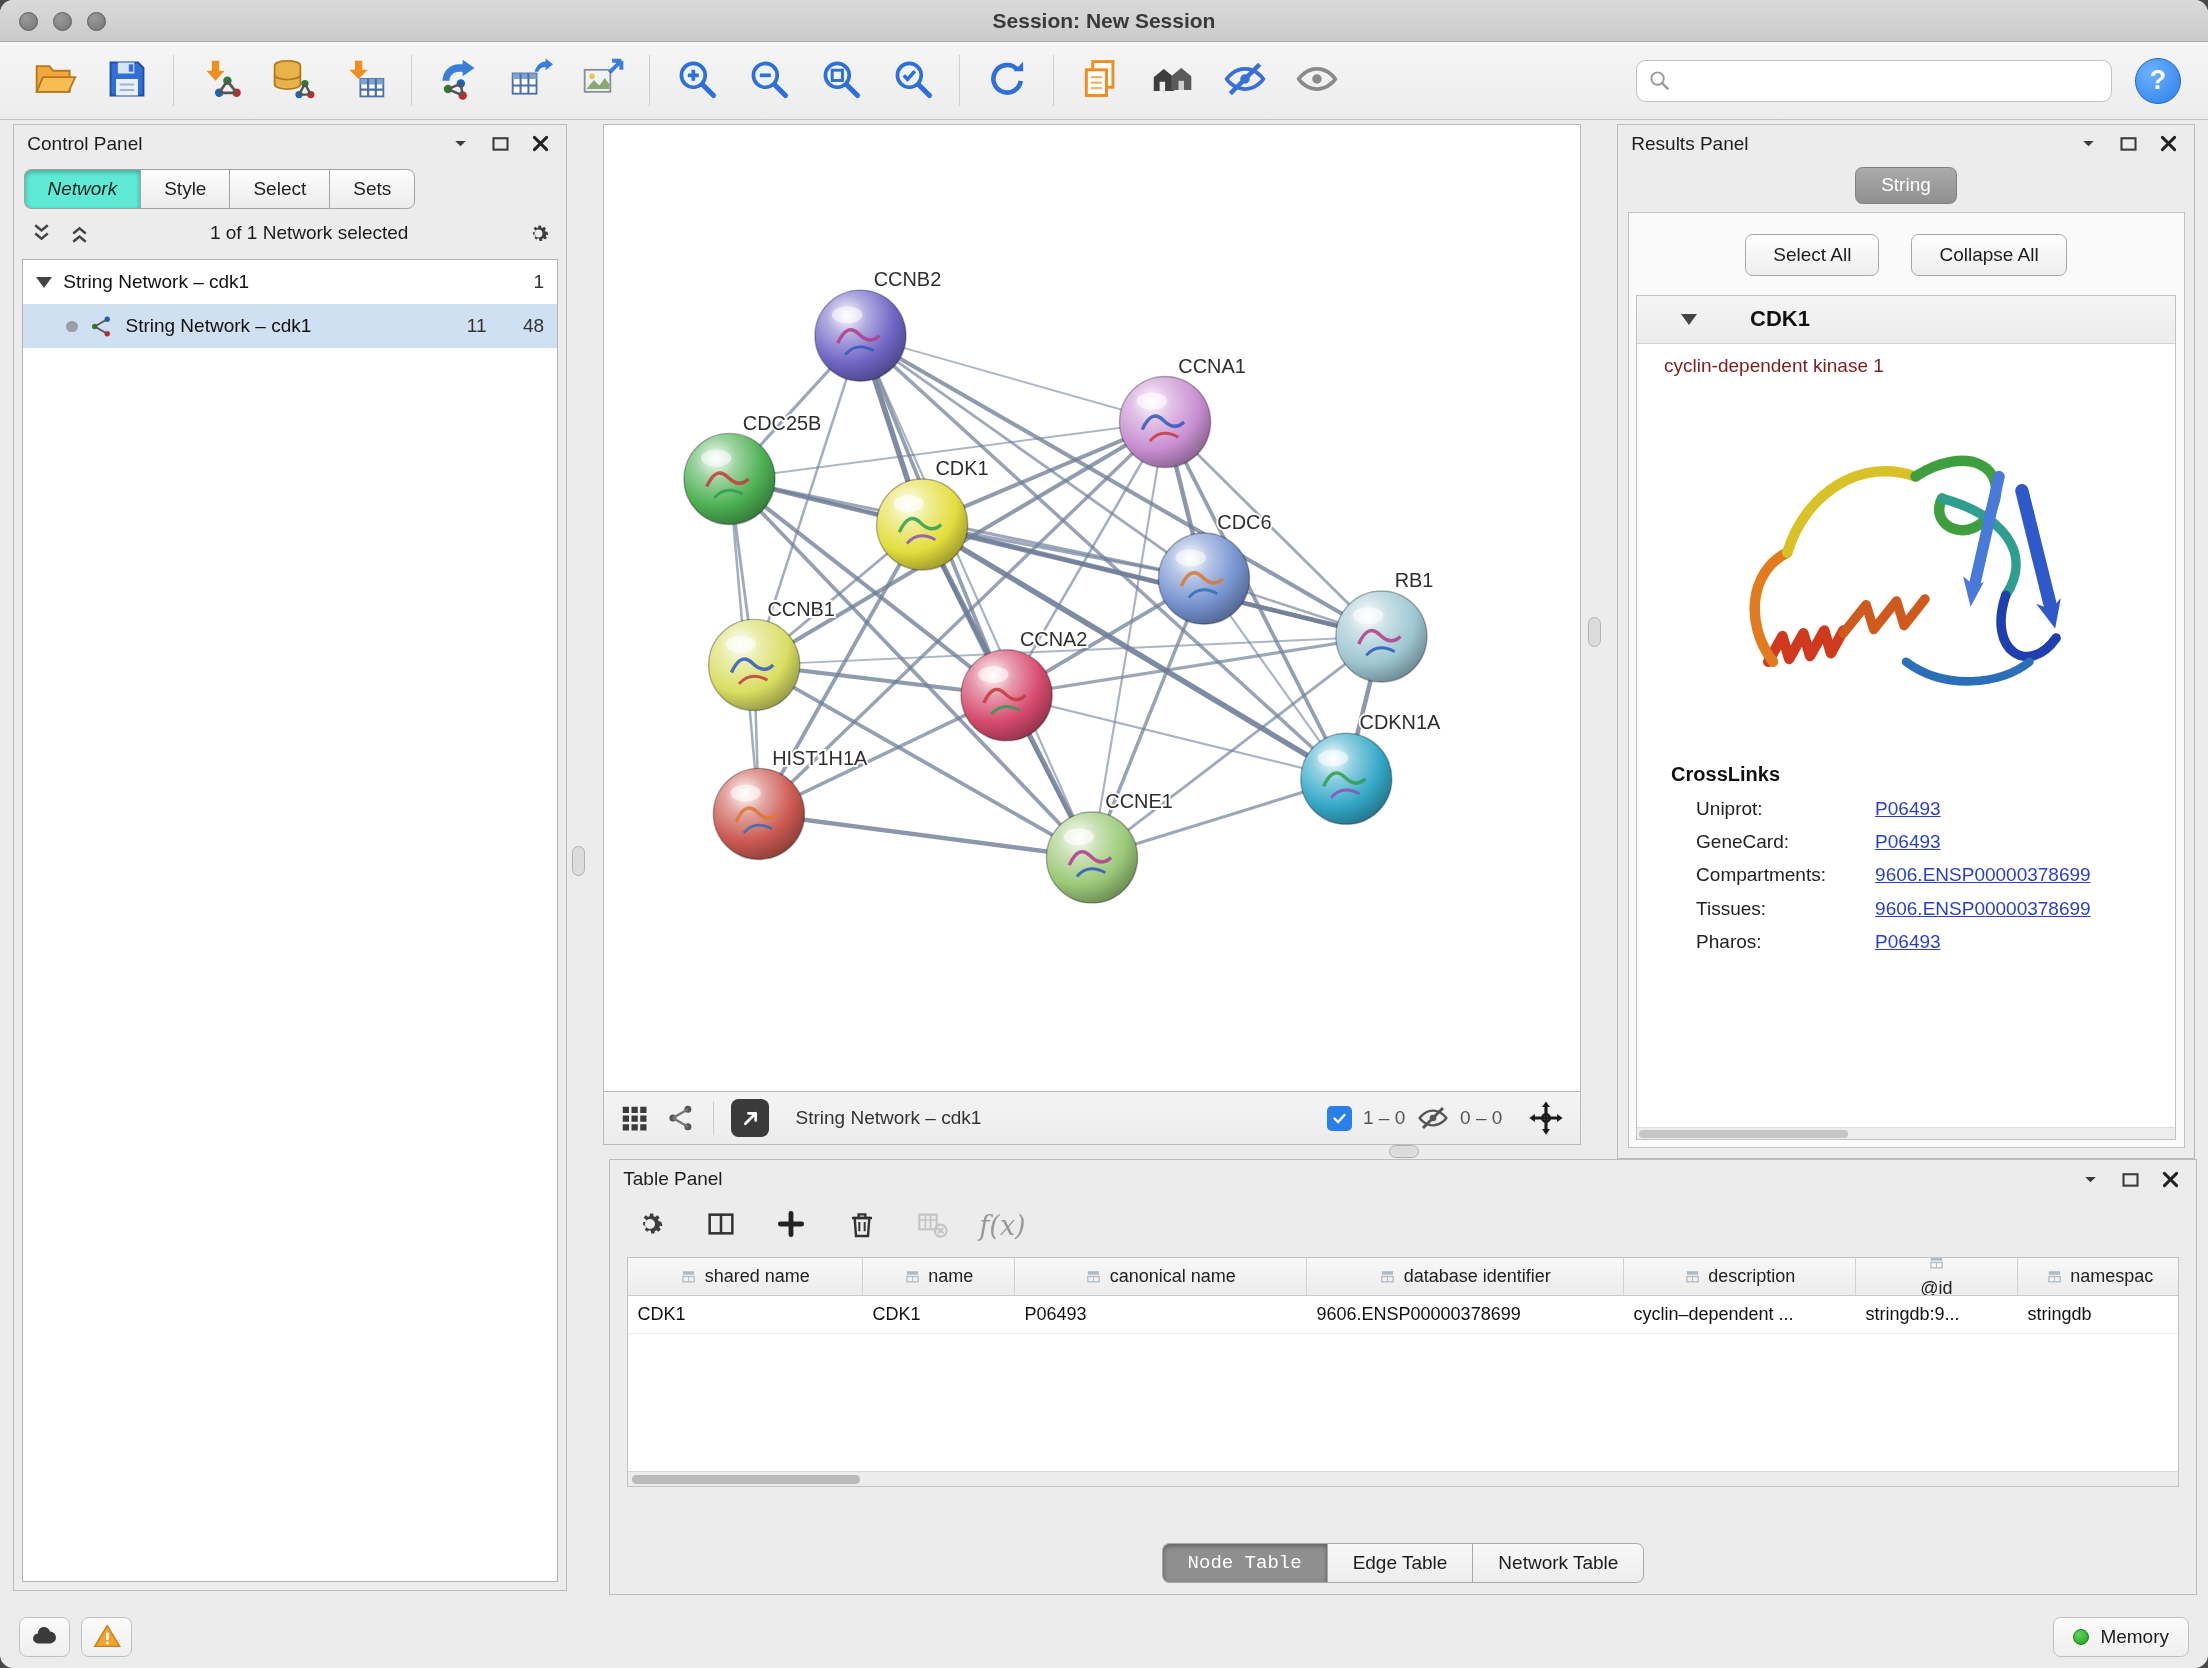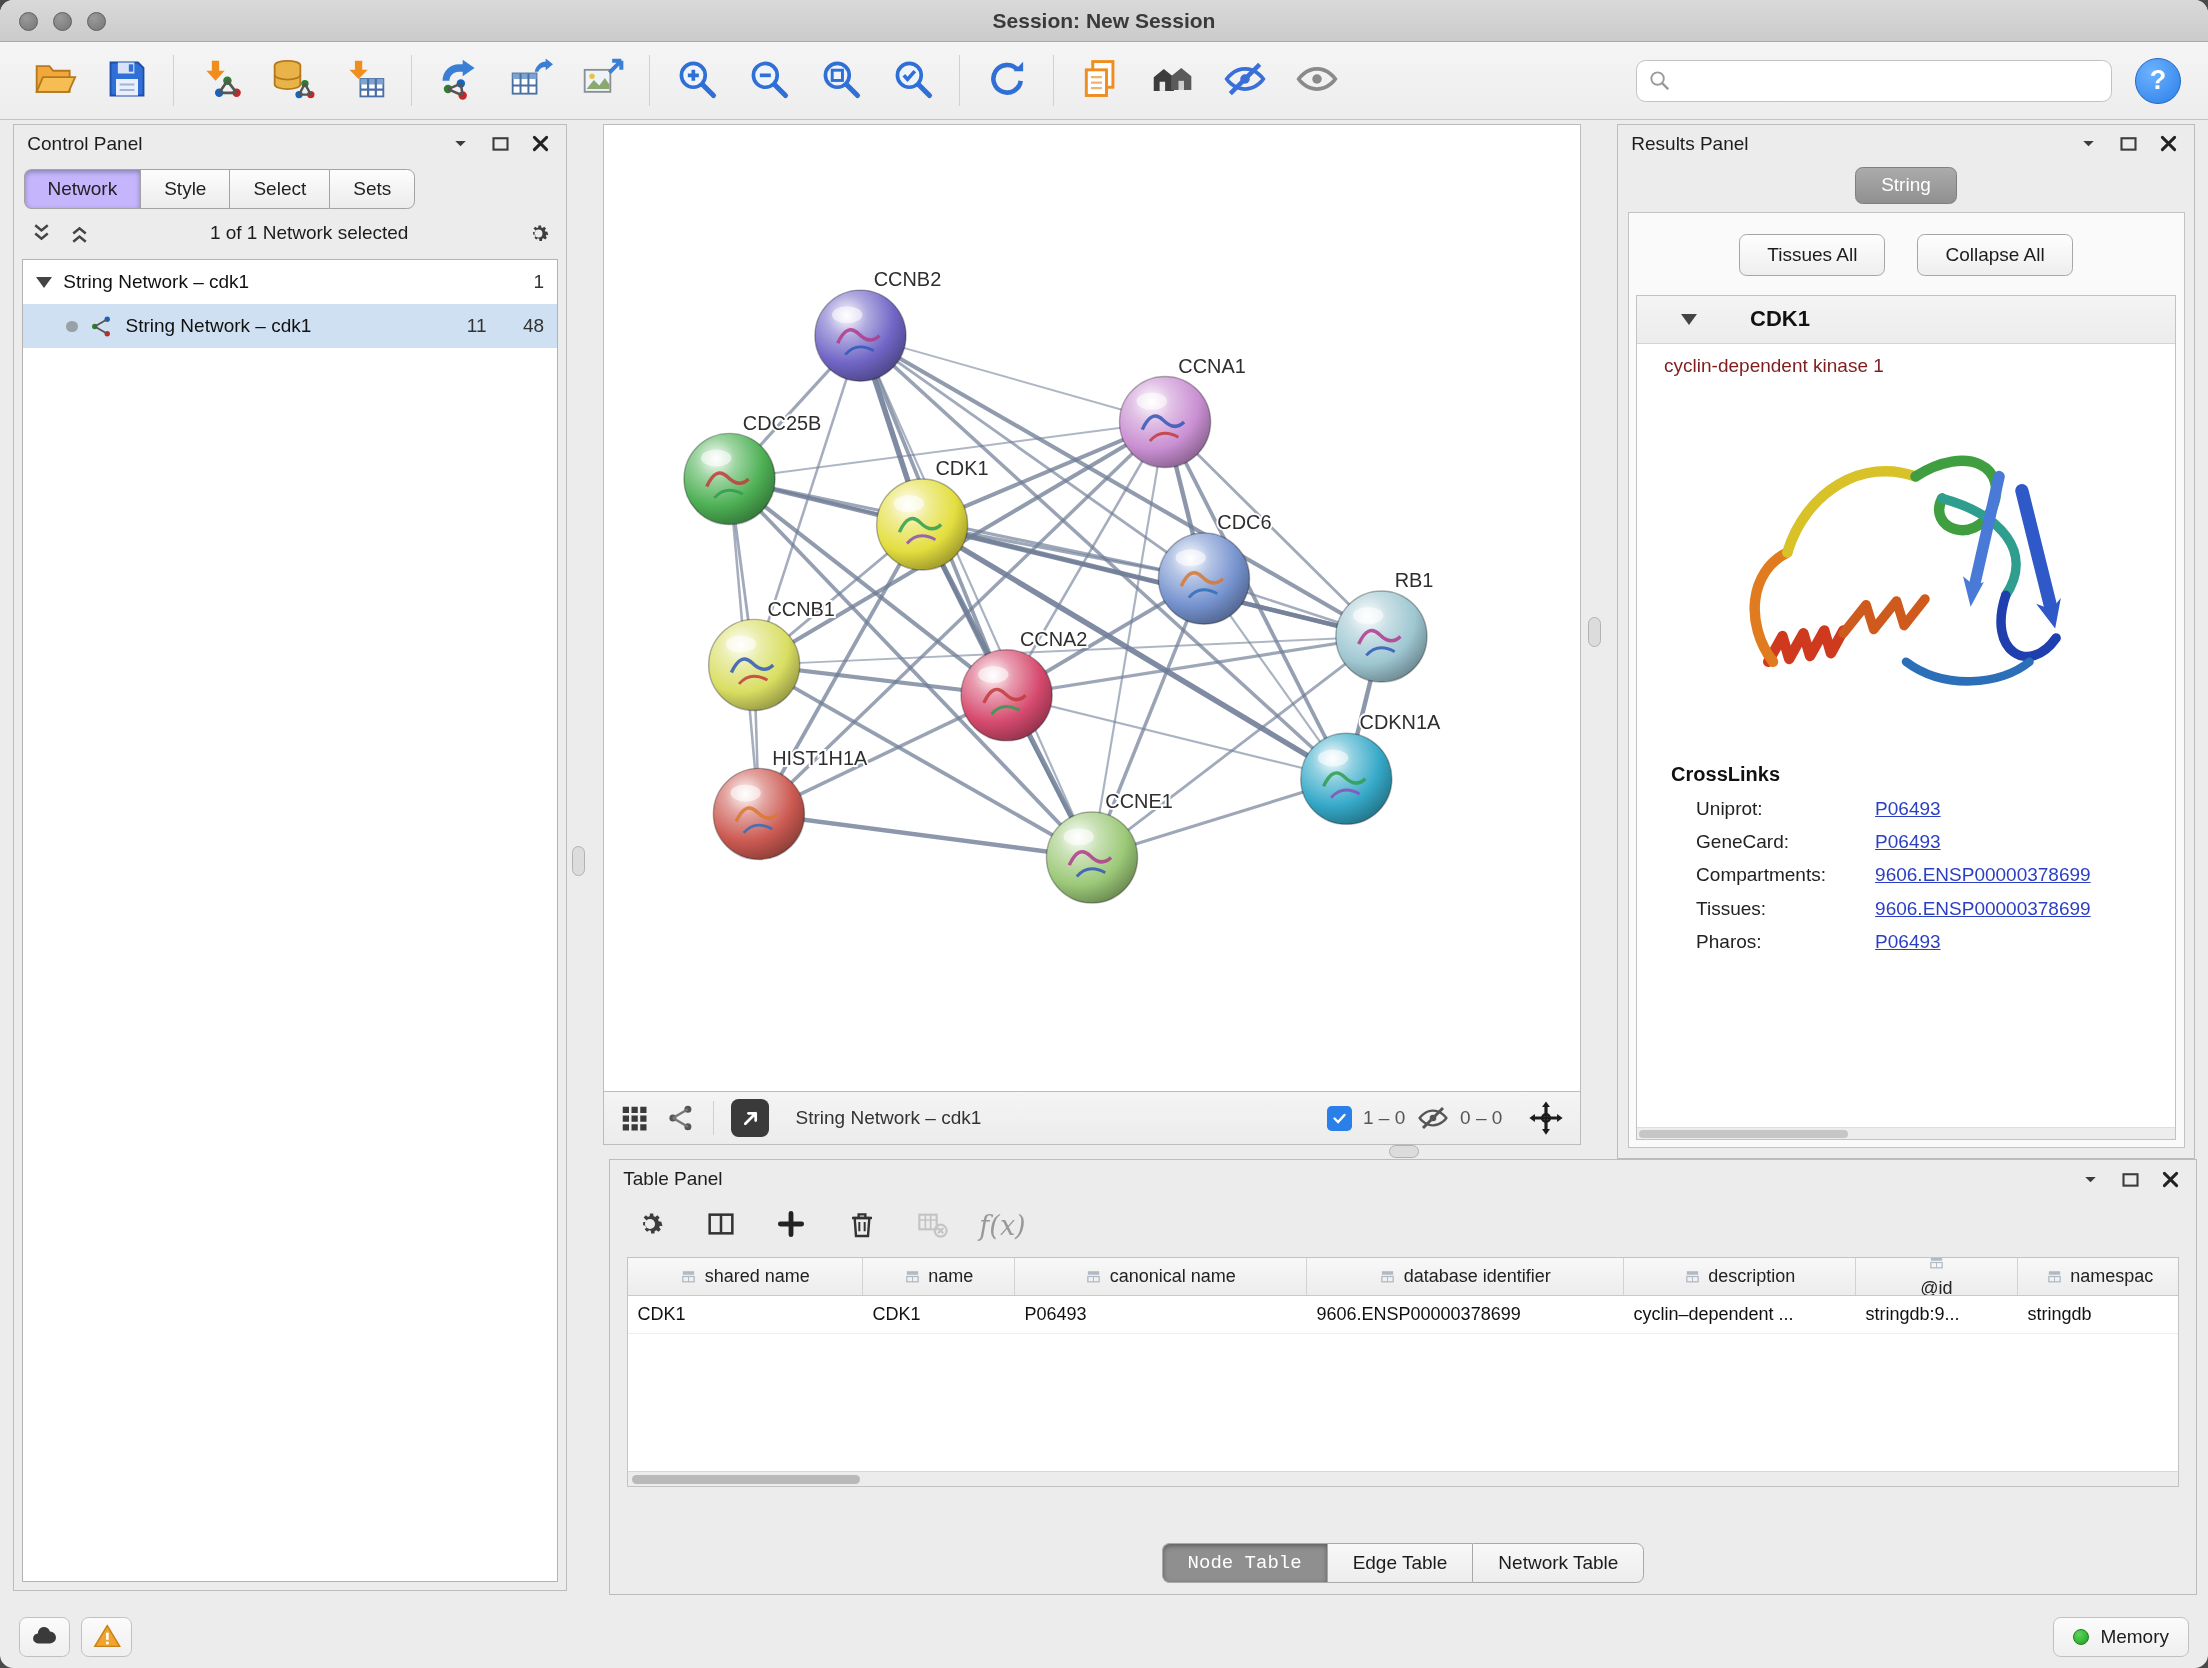--- a/index.html
+++ b/index.html
@@ -39,21 +39,21 @@
   .ph-icon { width:25px; height:25px; display:flex; align-items:center; justify-content:center; }
   .ph-icon svg { width:21px; height:21px; }
 
   
   .control-panel { position:absolute; left:13px; top:2.9px; width:554px; height:1467px; display:flex; flex-direction:column; }
   .cp-tabs { display:flex; padding:5.7px 9.5px 0 9.5px; }
   .cp-tab { border:1px solid #a3a3a3; border-right-width:0; background:linear-gradient(#fdfdfd,#ececec);
             height:40px; padding:0 23px; font-size:19px; color:#222; display:flex; align-items:center; }
   .cp-tab:first-child { border-radius:7.6px 0 0 7.6px; }
   .cp-tab:last-child { border-right-width:1px; border-radius:0 7.6px 7.6px 0; }
-  .cp-tab.selected { background:#c4b5fd; box-shadow:inset 0 1.9px 4.8px rgba(0,0,0,.3); }
+  .cp-tab.selected { background:#5eead4; box-shadow:inset 0 1.9px 4.8px rgba(0,0,0,.3);font-style:italic; }
   .cp-subrow { height:49px; display:flex; align-items:center; padding:0 15px; gap:13.3px; font-size:19px; color:#1c1c1c; }
   .cp-subrow .grow { flex:1; text-align:center; }
   .cp-subrow svg { width:25px; height:25px; }
   .cp-tree { flex:1; margin:1.9px 7.6px 7.6px 7.6px; background:#fff; border:1px solid #b3b3b3; font-size:19px; overflow:hidden; }
   .tree-row { height:44px; display:flex; align-items:center; padding:0 13.3px; gap:11.4px; color:#111; }
   .tree-row.selected { background:#cfe0f2; }
   .tree-row .count { color:#333; }
   .tree-row .lbl { flex:1; }
   .tree-indent { width:19px; flex:0 0 auto; }
   .tree-dot { width:11.4px; height:11.4px; border-radius:50%; background:#9aa0a8; flex:0 0 auto; }
@@ -694,21 +694,21 @@
                 <path d="M5 5l14 14M19 5L5 19" stroke="#222" stroke-width="3.4" stroke-linecap="round"></path>
               </svg>
             </div>
         </div>
       </div>
       <div class="string-tab-row">
         <div class="string-tab">String</div>
       </div>
       <div class="results-box">
         <div class="expand-row">
-          <div class="r-btn">Tissues All</div>
+          <div class="r-btn">Select All</div>
           <div class="r-btn">Collapse All</div>
         </div>
         <div class="gene-box">
           <div class="gene-header">
             <div class="tri-down"></div>
             <div class="gene-symbol">CDK1</div>
           </div>
           <div class="gene-name">cyclin-dependent kinase 1</div>
           <div class="protein-img">
             <svg width="380" height="352" viewBox="0 0 400 370">

